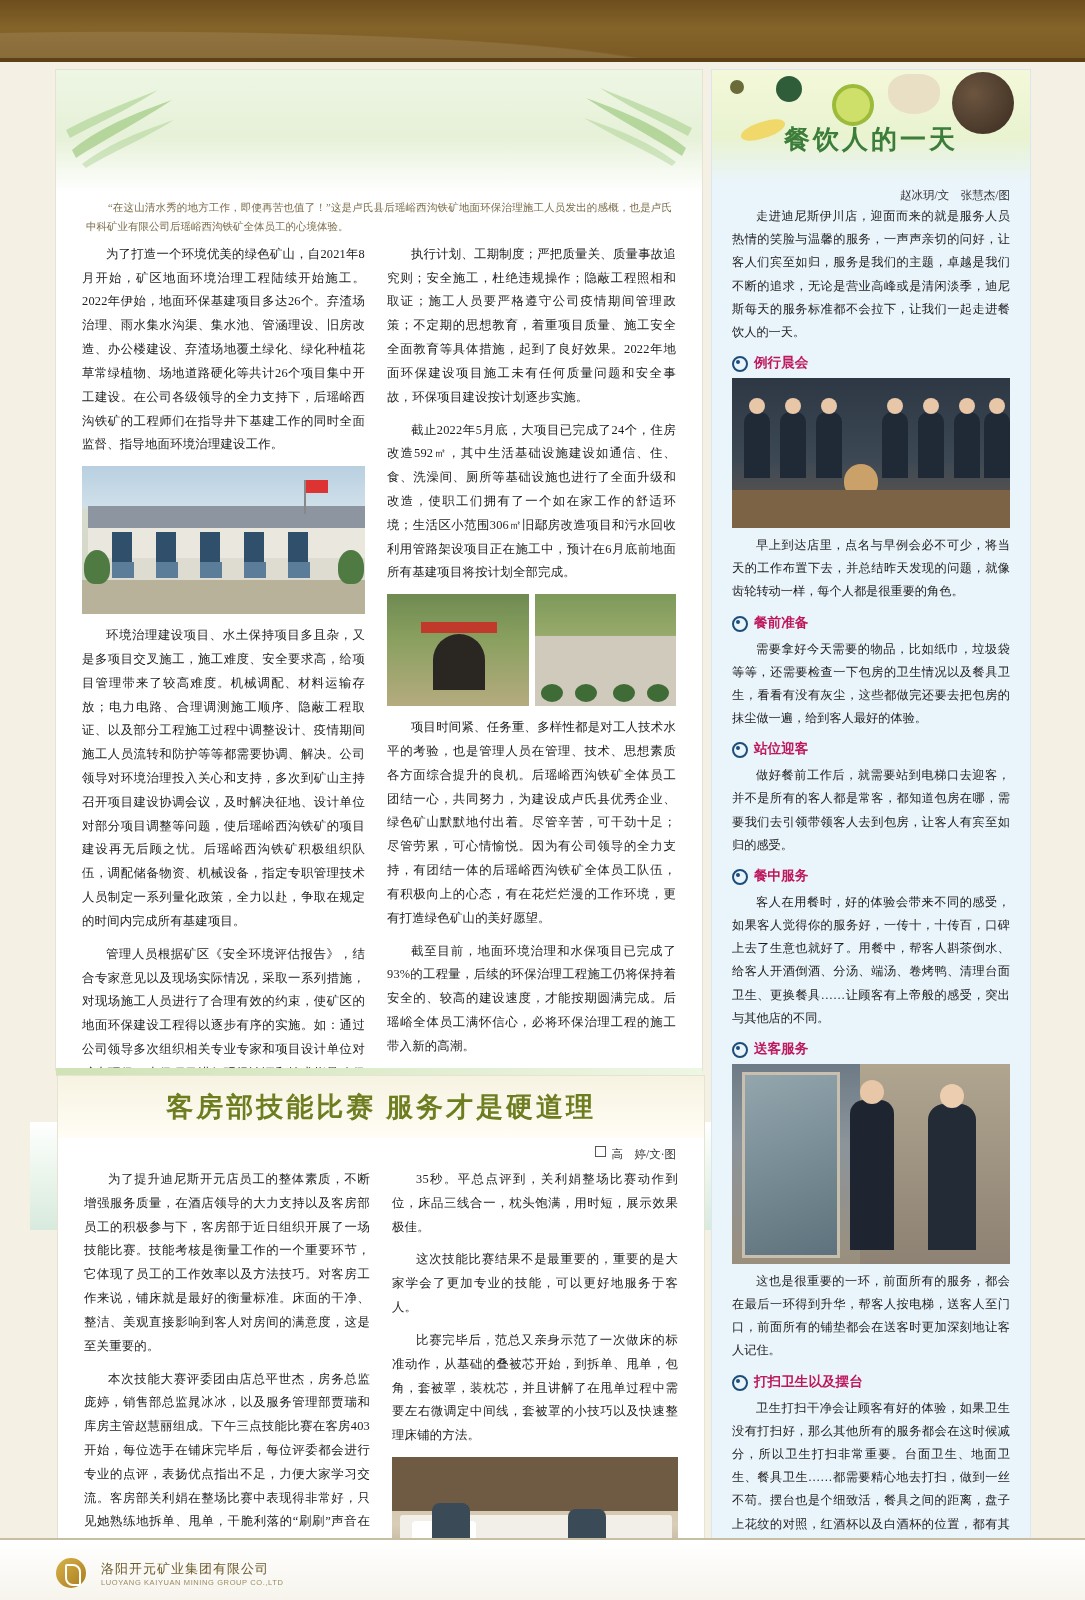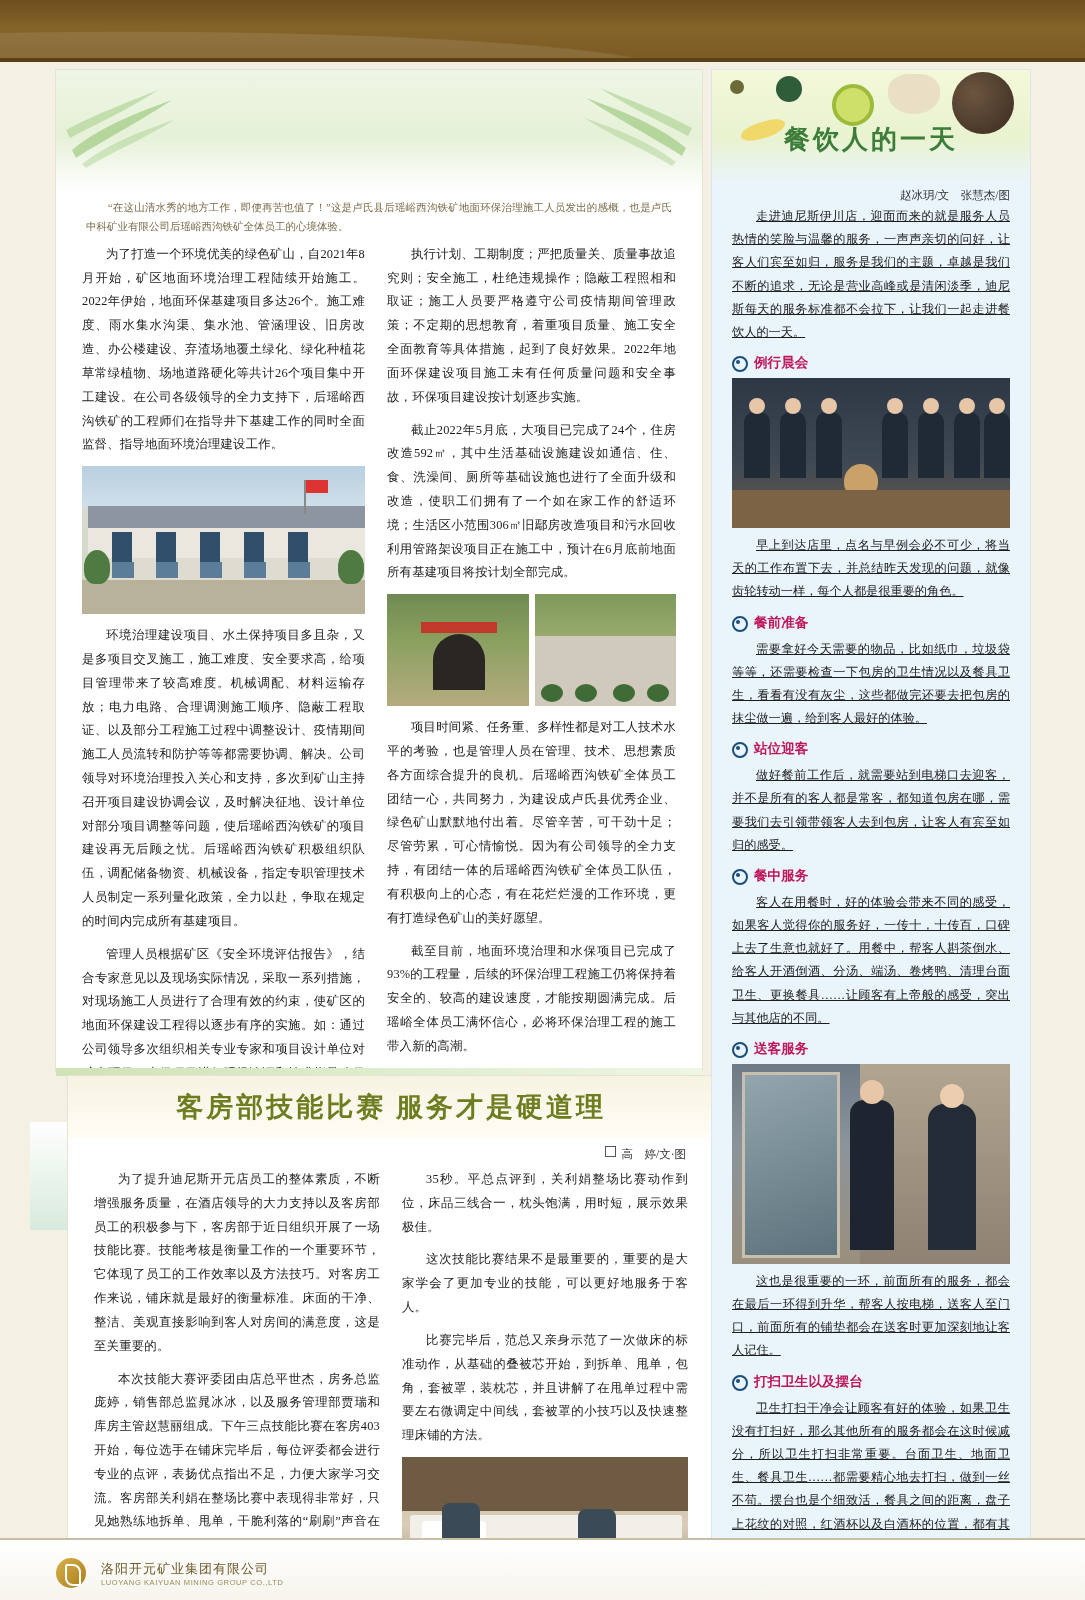--- a/index.html
+++ b/index.html
@@ -137,21 +137,21 @@
   .ornament .hill{
     position:absolute;bottom:0;border-radius:50% 50% 0 0/100% 100% 0 0;
   }
   .ornament .sun{
     position:absolute;left:150px;bottom:28px;width:26px;height:26px;border-radius:50%;
     background:radial-gradient(circle at 40% 35%,#ffe9a8,#e8b23c);
   }
 
   
   .mid-panel{
-    position:absolute;left:68px;top:1014px;width:646px;height:464px;
+    position:absolute;left:58px;top:1014px;width:646px;height:464px;
     background:#ffffff;box-shadow:0 0 0 1px #e7e3d4;
   }
   .mid-hdr{
     height:62px;background:linear-gradient(180deg,#f7f3e2 0%,#fffdf5 100%);
     display:flex;align-items:center;justify-content:center;
   }
   .mid-hdr .h2{
     font-size:27px;font-weight:bold;color:#6d7d1f;letter-spacing:3px;
   }
   .ph-bed{
@@ -176,21 +176,21 @@
   }
   .right-hdr .fruit{position:absolute;border-radius:50%;}
   .right-title{
     position:absolute;left:0;right:0;top:52px;text-align:center;
     font-size:26px;font-weight:bold;letter-spacing:3px;color:#3c7d3a;
   }
   .r-byline{margin:6px 20px 0 8px;text-align:right;font-size:11.5px;color:#333;}
   .r-body{padding:2px 20px 14px 20px;}
   p.rt{
     margin:0 0 9px 0;font-size:12.2px;line-height:1.9;color:#1d1d1d;
-    text-indent:24px;text-align:justify;text-decoration:underline;
+    text-indent:24px;text-align:justify;
   }
   .sec-h{
     margin:10px 0 6px 0;font-size:13.6px;font-weight:bold;color:#be185d;
     display:flex;align-items:flex-end;gap:6px;
   }
   .sec-h .dot{
     width:12px;height:12px;border-radius:50%;border:2px solid #1b4d7a;
     position:relative;flex:0 0 auto;
   }
   .sec-h .dot:after{
@@ -247,21 +247,21 @@
         </g>
       </svg>
     </div>
 
     <div class="lead-note">“在这山清水秀的地方工作，即使再苦也值了！”这是卢氏县后瑶峪西沟铁矿地面环保治理施工人员发出的感概，也是卢氏中科矿业有限公司后瑶峪西沟铁矿全体员工的心境体验。</div>
 
 
     <div class="cols">
 
       <div class="col">
-        <p class="t">为了打造一个环境优美的绿色矿山，自2021年8月开始，矿区地面环境治理工程陆续开始施工。2022年伊始，地面环保基建项目多达26个。施工难度、雨水集水沟渠、集水池、管涵理设、旧房改造、办公楼建设、弃渣场地覆土绿化、绿化种植花草常绿植物、场地道路硬化等共计26个项目集中开工建设。在公司各级领导的全力支持下，后瑶峪西沟铁矿的工程师们在指导井下基建工作的同时全面监督、指导地面环境治理建设工作。</p>
+        <p class="t">为了打造一个环境优美的绿色矿山，自2021年8月开始，矿区地面环境治理工程陆续开始施工。2022年伊始，地面环保基建项目多达26个。弃渣场治理、雨水集水沟渠、集水池、管涵理设、旧房改造、办公楼建设、弃渣场地覆土绿化、绿化种植花草常绿植物、场地道路硬化等共计26个项目集中开工建设。在公司各级领导的全力支持下，后瑶峪西沟铁矿的工程师们在指导井下基建工作的同时全面监督、指导地面环境治理建设工作。</p>
 
         <div class="photo ph-building">
           <div class="roof"></div>
             <div class="wall"></div>
             <div class="wall2"></div>
           <div class="door" style="left:30px"></div>
           <div class="door" style="left:74px"></div>
           <div class="door" style="left:118px"></div>
           <div class="door" style="left:162px"></div>
           <div class="door" style="left:206px"></div>

